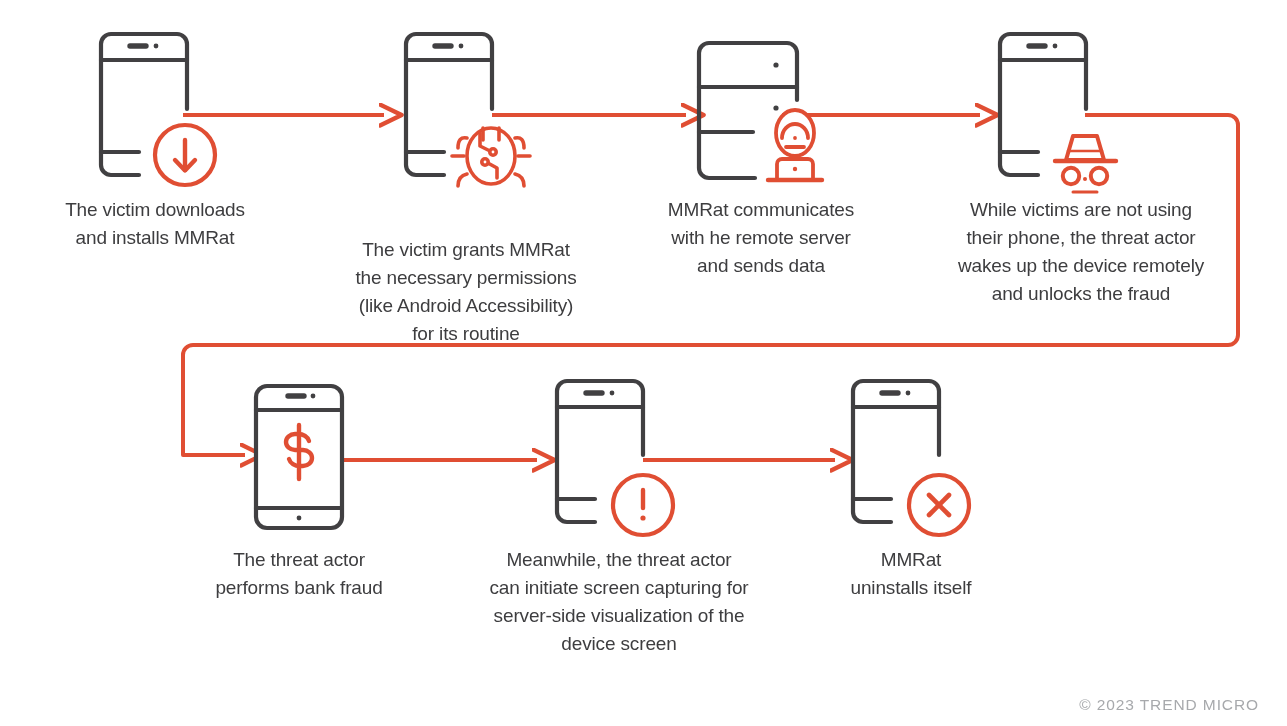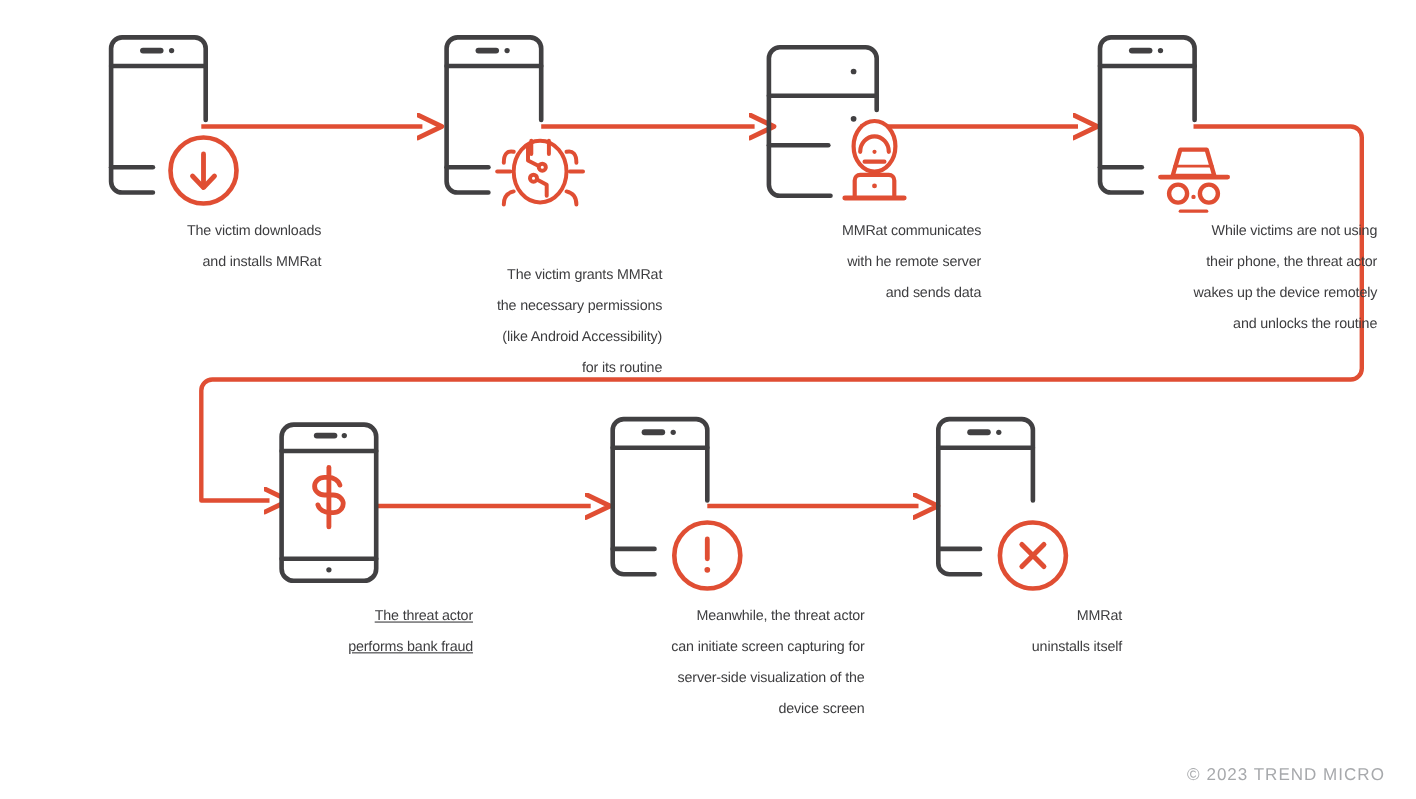--- a/index.html
+++ b/index.html
@@ -17,33 +17,33 @@
   }
   #diagram-canvas {
     position: absolute;
     left: 0;
     top: 0;
     width: 1287px;
     height: 726px;
   }
   .step-caption {
     position: absolute;
-    text-align: right;
+    text-align: center;
     color: #3d3d3f;
-    font-size: 13px;
+    font-size: 19px;
     line-height: 28px;
     font-family: "Liberation Sans", sans-serif;
     white-space: pre-line;
     letter-spacing: -0.15px;
   }
   .cap-1 { left: 18px;  top: 196px; width: 274px; }
   .cap-2 { left: 330px; top: 196px; width: 272px; margin-top: 40px; }
   .cap-3 { left: 630px; top: 196px; width: 262px; }
   .cap-4 { left: 910px; top: 196px; width: 342px; }
-  .cap-5 { left: 168px; top: 546px; width: 262px; text-decoration: underline; }
+  .cap-5 { left: 168px; top: 546px; width: 262px; }
   .cap-6 { left: 452px; top: 546px; width: 334px; }
   .cap-7 { left: 802px; top: 546px; width: 218px; }
   #copyright-text {
     position: absolute;
     right: 28px;
     top: 676px;
     color: #a7a9ac;
     font-size: 15.5px;
     letter-spacing: 0.9px;
     font-family: "Liberation Sans", sans-serif;
@@ -202,21 +202,21 @@
 <div class="step-caption cap-2">The victim grants MMRat
 the necessary permissions
 (like Android Accessibility)
 for its routine</div>
 <div class="step-caption cap-3">MMRat communicates
 with  he remote server
 and sends data</div>
 <div class="step-caption cap-4">While victims are not using
 their phone, the threat actor
 wakes up the device remotely
-and unlocks the routine</div>
+and unlocks the fraud</div>
 <div class="step-caption cap-5">The threat actor
 performs bank fraud</div>
 <div class="step-caption cap-6">Meanwhile, the threat actor
 can initiate screen capturing for
 server-side visualization of the
 device screen</div>
 <div class="step-caption cap-7">MMRat
 uninstalls itself</div>
 
 <div id="copyright-text">© 2023 TREND MICRO</div>

